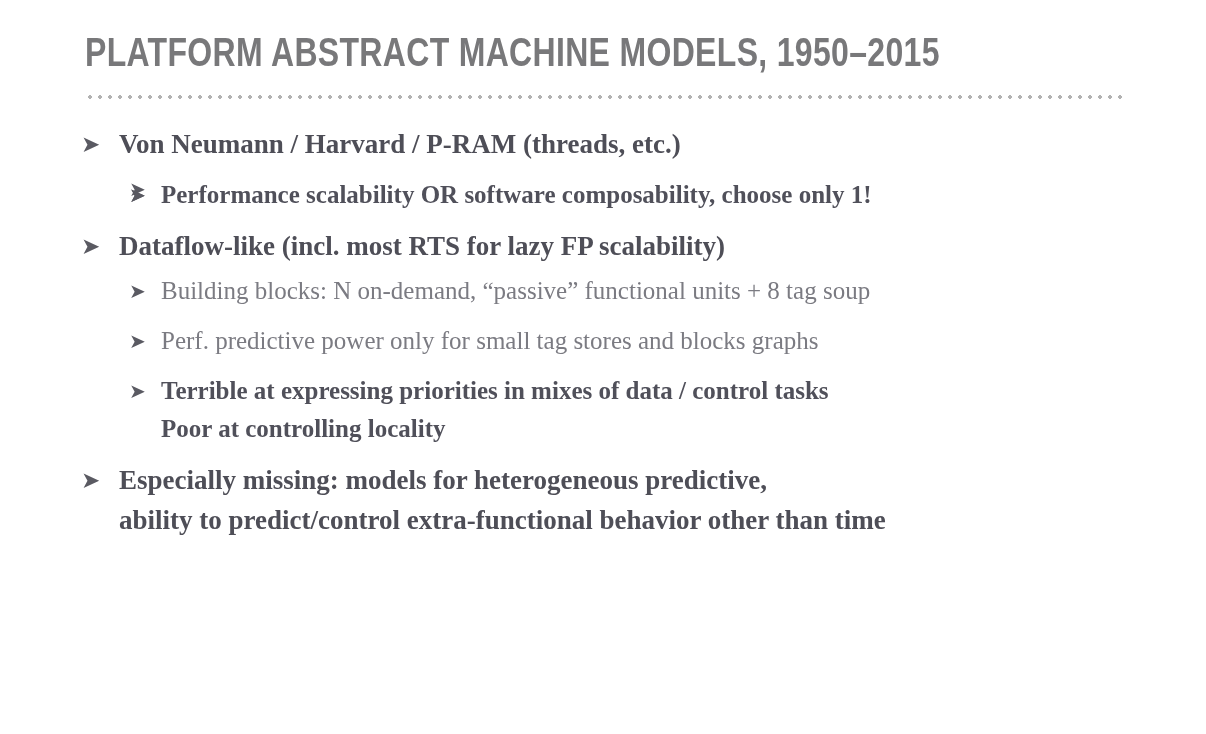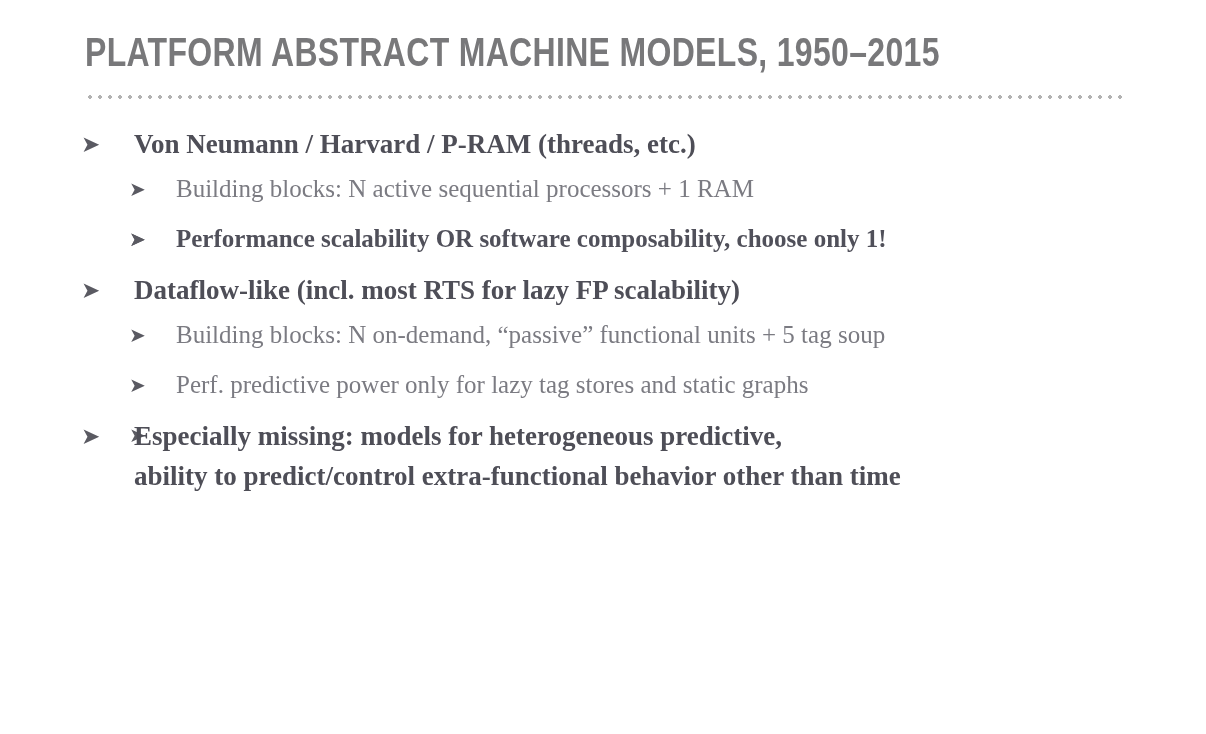--- a/index.html
+++ b/index.html
@@ -72,21 +72,20 @@
     top: 0;
     font-family: "DejaVu Sans", sans-serif;
     line-height: inherit;
     color: #5a5a62;
     user-select: none;
   }
 
   .bullet-text {
     display: block;
     white-space: pre-line;
-    margin-left: 15px;
   }
 
   
   .lvl1 {
     padding: 0 0 0 119px;
     font-size: 27px;
     line-height: 40px;
     font-weight: bold;
     color: #4e4e57;
     margin-bottom: 6px;
@@ -129,49 +128,50 @@
 
   <div class="content">
 
     <div class="bullet-row lvl1">
       <span class="bullet-mark">➤</span>
       <span class="bullet-text">Von Neumann / Harvard / P-RAM (threads, etc.)</span>
     </div>
 
     <div class="bullet-row lvl2 gap-top-sm">
       <span class="bullet-mark">➤</span>
-      <span class="bullet-text">Building blocks: N active sequential processors + 1 RAM</span>
     </div>
 
     <div class="bullet-row lvl2 gap-top-sm">
       <span class="bullet-mark">➤</span>
     </div>
 
     <div class="bullet-row lvl2 emph gap-top-sm">
       <span class="bullet-mark">➤</span>
       <span class="bullet-text">Performance scalability OR software composability, choose only 1!</span>
     </div>
 
     <div class="bullet-row lvl1 gap-top-sm">
       <span class="bullet-mark">➤</span>
       <span class="bullet-text">Dataflow-like (incl. most RTS for lazy FP scalability)</span>
     </div>
 
     <div class="bullet-row lvl2 gap-top-sm">
       <span class="bullet-mark">➤</span>
-      <span class="bullet-text">Building blocks: N on-demand, “passive” functional units + 5 tag soup</span>
+      <span class="bullet-text">Building blocks: N on-demand, “passive” functional units + 8 tag soup</span>
     </div>
 
     <div class="bullet-row lvl2 gap-top-sm">
       <span class="bullet-mark">➤</span>
-      <span class="bullet-text">Perf. predictive power only for lazy tag stores and static graphs</span>
+      <span class="bullet-text">Perf. predictive power only for small tag stores and blocks graphs</span>
     </div>
 
     <div class="bullet-row lvl2 emph gap-top-sm">
       <span class="bullet-mark">➤</span>
+      <span class="bullet-text">Terrible at expressing priorities in mixes of data / control tasks
+Poor at controlling locality</span>
     </div>
 
     <div class="bullet-row lvl1 gap-top-md">
       <span class="bullet-mark">➤</span>
       <span class="bullet-text">Especially missing: models for heterogeneous predictive,
 ability to predict/control extra-functional behavior other than time</span>
     </div>
 
   </div>
 </div>

